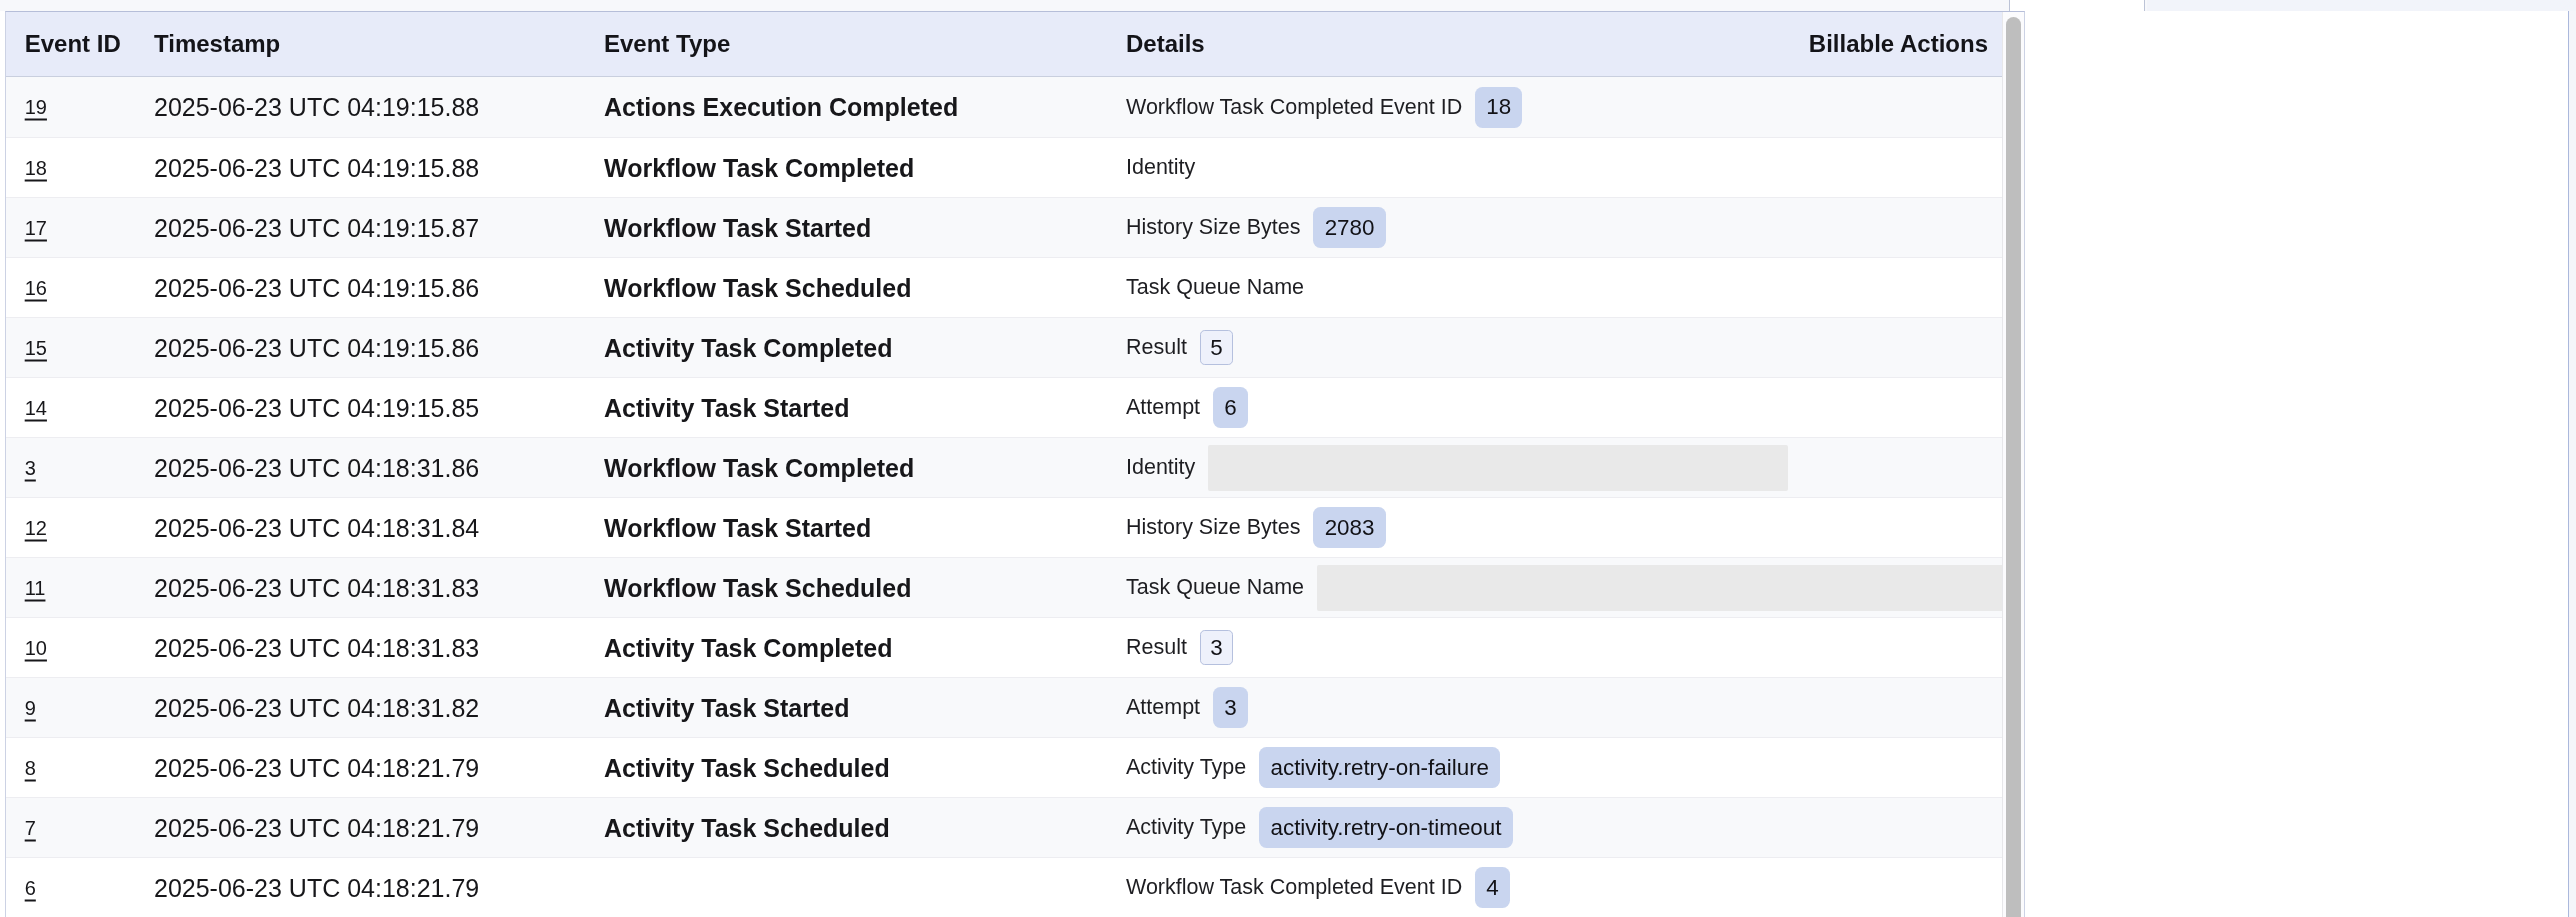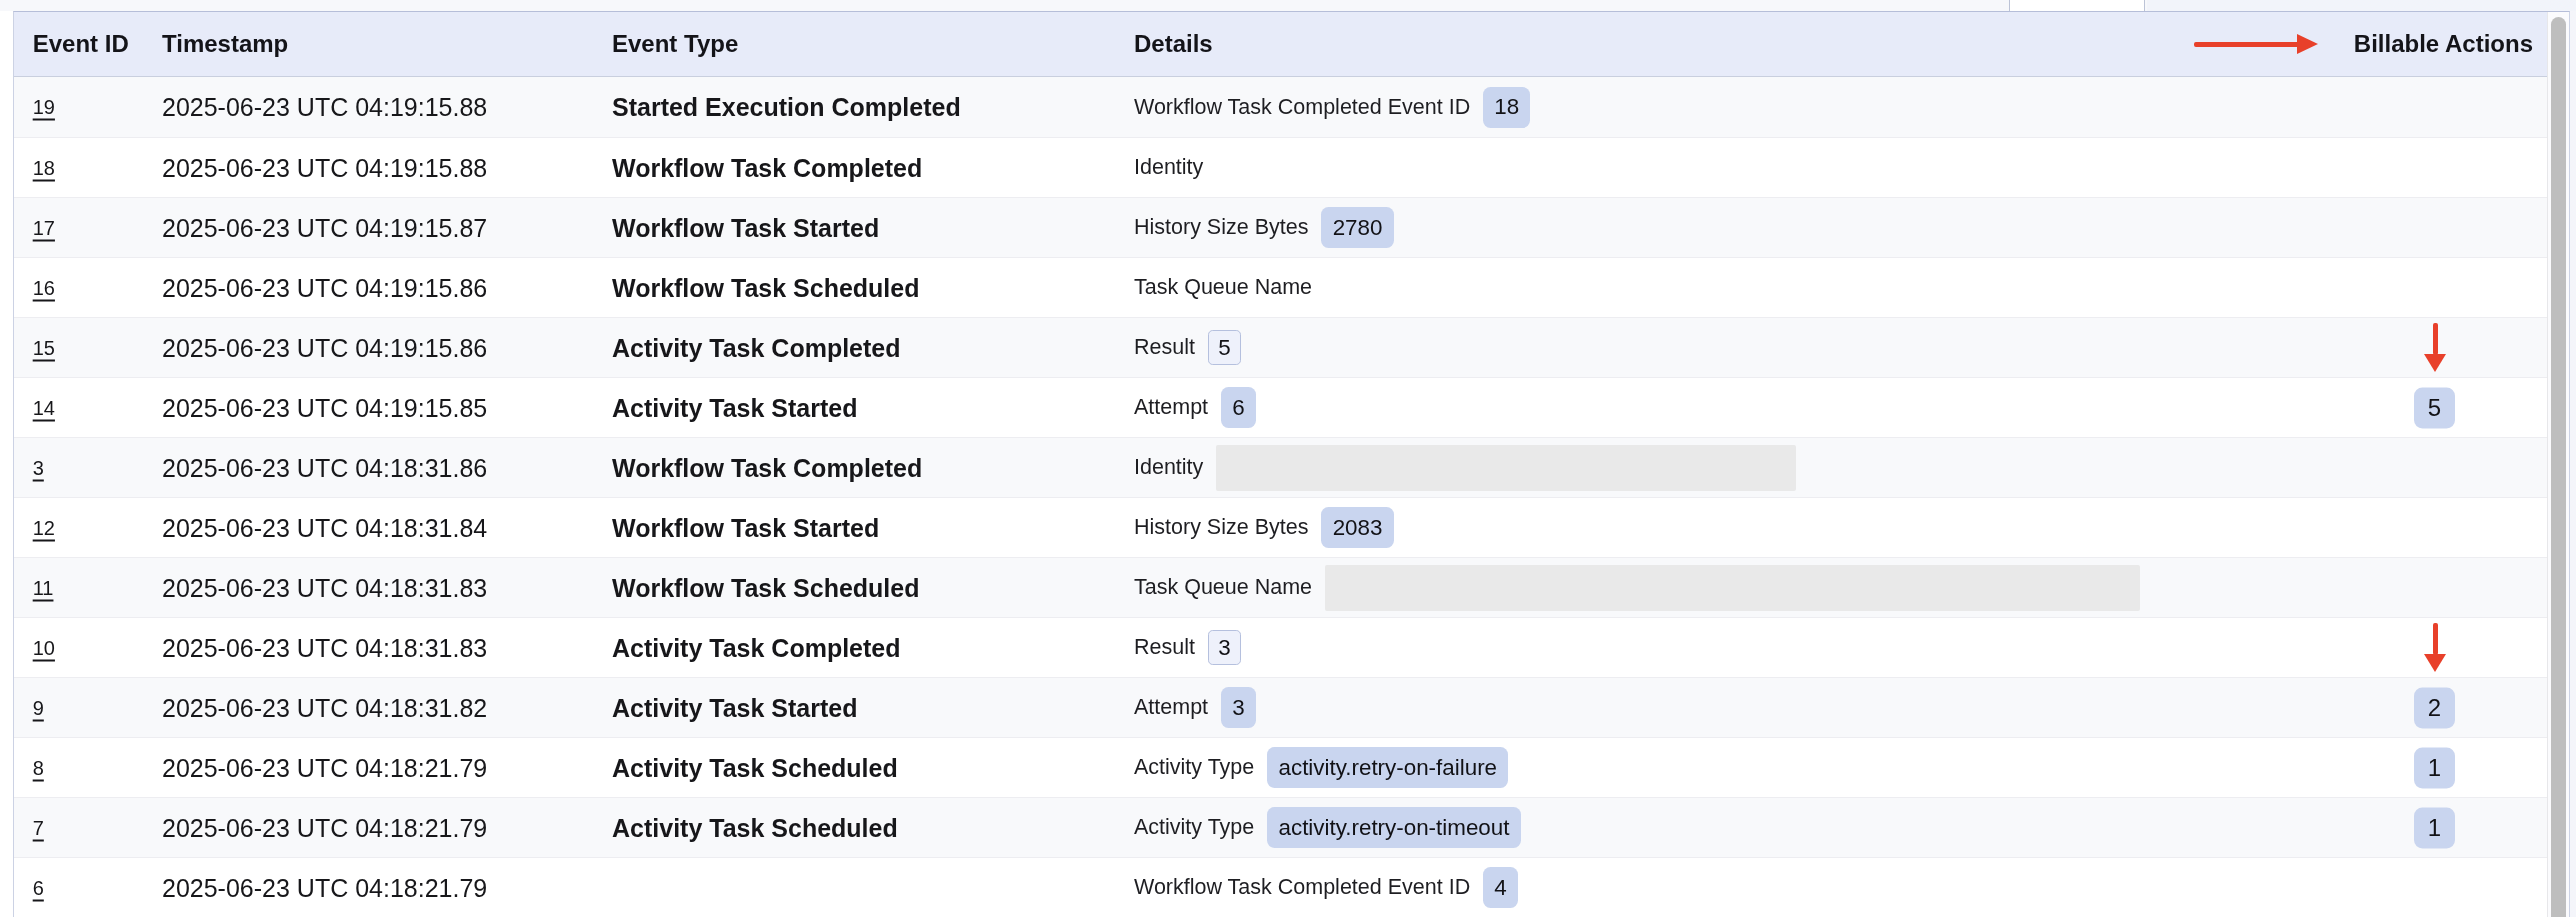--- a/index.html
+++ b/index.html
@@ -10,21 +10,21 @@
   .top-strip   { position:absolute; left:0; top:0; width:2576px; height:11.2px; background:#f7f8fb; }
   .strip-box   { position:absolute; left:2009px; top:0; width:136px; height:11.2px; background:#ffffff;
                  border-left:1.9px solid #bcc3d6; border-right:1.9px solid #bcc3d6; }
   .strip-right { position:absolute; left:2147px; top:0; width:429px; height:11.2px; background:#f2f4fa; }
 
   
   .page-right-line { position:absolute; left:2568px; top:11.2px; width:1.9px;  height:907px; background:#abb8dc; }
   .page-right-bg   { position:absolute; left:2569px; top:11.2px; width:6.5px;  height:907px; background:#f4f5fa; }
 
   
-  .table { position:absolute; left:13px; top:11.2px; width:2557px; height:907px; background:#ffffff;
+  .table { position:absolute; left:5px; top:11.2px; width:2020px; height:907px; background:#ffffff;
            border-top:1.9px solid #b6bed9; border-left:1.9px solid #ccd2e4; border-right:1.9px solid #ccd2e4;
            overflow:hidden; }
 
   .thead { position:relative; height:65px; background:#e7ebf9; border-bottom:1.9px solid #c9cfde; }
   .th    { position:absolute; top:0; height:64px; line-height:64px; font-size:24px; font-weight:600; color:#141419; white-space:nowrap; }
   .th-id       { left:18.7px; }
   .th-ts       { left:148px; }
   .th-type     { left:598px; }
   .th-details  { left:1120px; }
   .th-billable { right:36px; }
@@ -86,21 +86,21 @@
       <div class="stem"></div>
         <div class="head"></div>
     </div>
     <span class="th th-billable">Billable Actions</span>
   </div>
 
   <div id="tbody">
       <div class="row odd first">
         <a class="cell-id">19</a>
         <span class="cell-ts">2025-06-23 UTC 04:19:15.88</span>
-        <span class="cell-type">Started Execution Completed</span>
+        <span class="cell-type">Actions Execution Completed</span>
         <div class="cell-details">
           <span class="detail-label">Workflow Task Completed Event ID</span>
           <span class="badge">18</span>
         </div>
       </div>
       <div class="row even">
         <a class="cell-id">18</a>
         <span class="cell-ts">2025-06-23 UTC 04:19:15.88</span>
         <span class="cell-type">Workflow Task Completed</span>
         <div class="cell-details">

